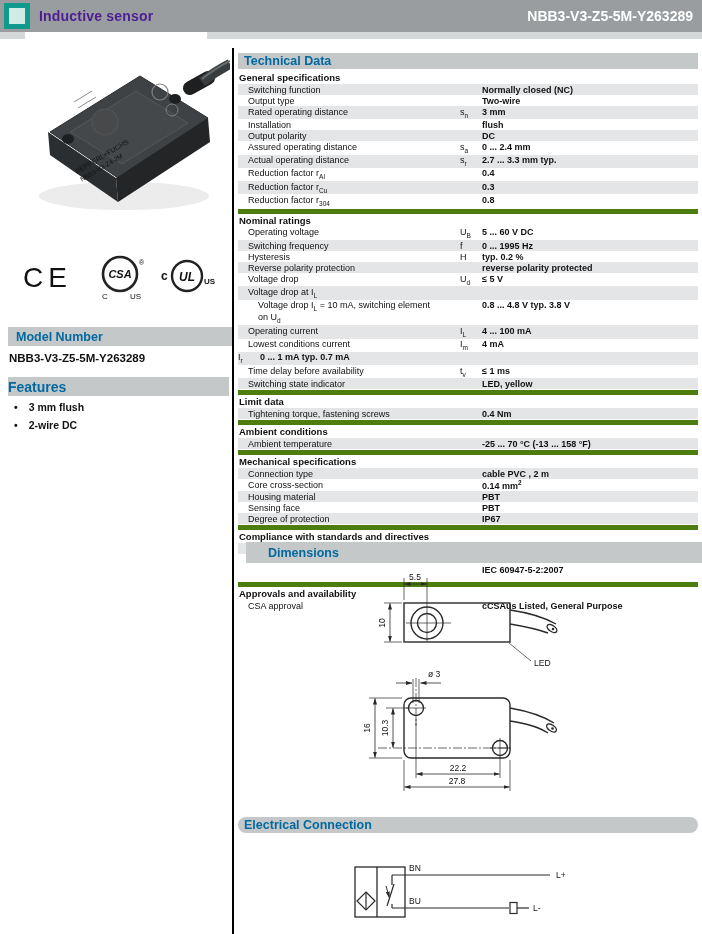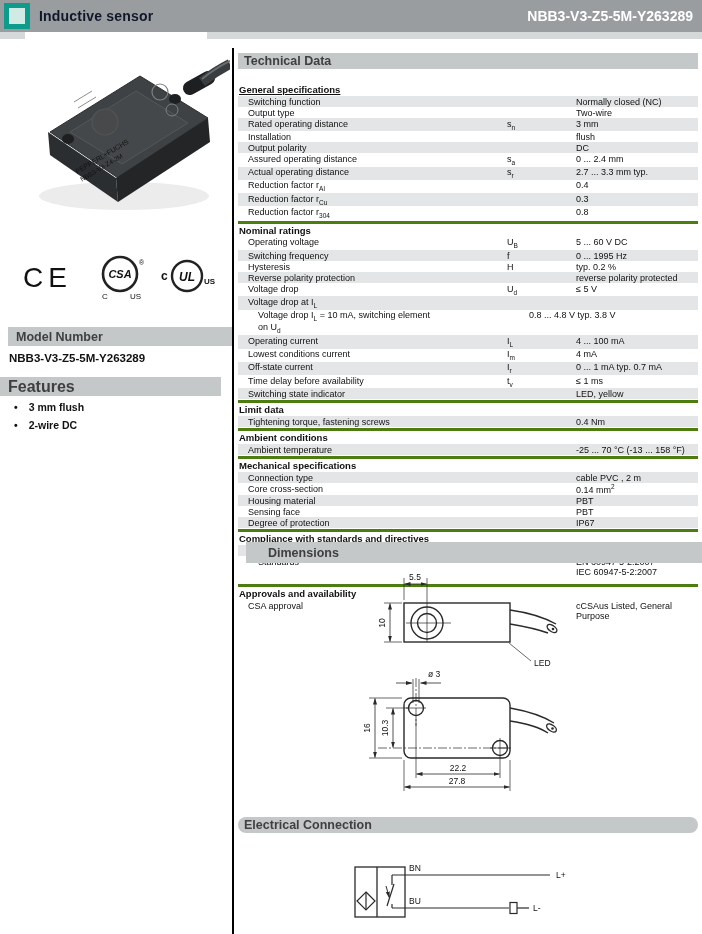--- a/index.html
+++ b/index.html
@@ -3,50 +3,50 @@
 <meta charset="utf-8">
 <style>
   html,body{margin:0;padding:0;background:#fff;}
   .page{position:relative;width:702px;height:934px;background:#ffffff;
         font-family:"Liberation Sans",sans-serif;color:#111;overflow:hidden;}
   
   .topbar{position:absolute;left:0;top:0;width:702px;height:32px;background:#9a9da0;
           display:flex;align-items:center;}
   .logo{width:26px;height:26px;background:#d2eae5;border:5px solid #0f9b8c;
         box-sizing:border-box;margin-left:4px;}
-  .topbar-title{color:#0f172a;font-weight:bold;font-size:14px;margin-left:9px;letter-spacing:.2px;}
+  .topbar-title{color:#4c1d95;font-weight:bold;font-size:14px;margin-left:9px;letter-spacing:.2px;}
   .topbar-model{color:#fff;font-weight:bold;font-size:14px;margin-left:auto;margin-right:9px;}
   .strip{position:absolute;left:0;top:32px;width:702px;height:7px;background:#d6d9da;}
   .strip-cut{position:absolute;left:25px;top:32px;width:182px;height:7px;background:#fff;}
   .divider{position:absolute;left:232px;top:48px;width:2px;height:886px;background:#000;}
   
   .bar{position:absolute;background:#c5c8c9;font-weight:bold;display:flex;align-items:center;
-       box-sizing:border-box;color:#404040;}
+       box-sizing:border-box;color:#0369a1;}
   .bar-tech{left:238px;top:53px;width:460px;height:16px;font-size:12.5px;padding-left:6px;}
   .bar-model{left:8px;top:327px;width:224px;height:19px;font-size:12.5px;padding-left:8px;}
-  .bar-feat{left:0;top:377px;width:221px;height:19px;font-size:16px;padding-left:8px;}
+  .bar-feat{left:8px;top:377px;width:221px;height:19px;font-size:14px;}
   .bar-dim{left:246px;top:542px;width:460px;height:21px;font-size:12.5px;padding-left:22px;}
   .bar-elec{left:238px;top:817px;width:460px;height:16px;font-size:12.5px;padding-left:6px;border-radius:8px;}
   .model-value{position:absolute;left:9px;top:352px;font-weight:bold;font-size:11.5px;}
   .features-list{position:absolute;left:14px;top:401px;font-weight:bold;font-size:10.5px;}
   .feat-item{display:flex;margin-bottom:6px;}
   .feat-item .dot{margin-right:11px;}
   
   .table{position:absolute;left:238px;top:71px;width:460px;font-size:9px;line-height:10px;}
-  .sec-title{font-weight:bold;font-size:9.5px;line-height:11px;border-top:3px solid #4d7c0f;
+  .sec-title{font-weight:bold;font-size:9.5px;line-height:11px;border-top:5px solid #4d7c0f;
              padding:1px 0 1px 1px;margin-top:1px;}
-  .sec-title.first{border-top:none;margin-top:12px;text-decoration:underline;}
+  .sec-title.first{border-top:none;margin-top:0;}
   .sec-title.gap{margin-top:7px;}
-  .trow{display:flex;padding:.5px 0;gap:47px;}
+  .trow{display:flex;padding:.5px 0;}
   .trow.shaded{background:#e3e5e6;}
   .c-label{width:222px;padding-left:10px;box-sizing:border-box;}
   .c-label.ind2{padding-left:20px;}
   .c-label.wide{width:244px;}
   .c-sym{width:22px;}
-  .c-val{flex:1;}
+  .c-val{flex:1;font-weight:bold;}
   sub,sup{font-size:6.5px;line-height:1;}
   svg{position:absolute;}
   svg text{font-family:"Liberation Sans",sans-serif;fill:#111;}
   .drw{stroke:#2a2a2a;fill:none;stroke-width:1.4;}
   .thin{stroke:#2a2a2a;fill:none;stroke-width:.7;}
   .dim{stroke:#2a2a2a;fill:none;stroke-width:.8;}
   .dimtxt{font-size:8.5px;}
 </style>
 </head>
 <body>
@@ -286,23 +286,20 @@
       <div class="trow">
         <div class="c-label">
           <div>Lowest conditions current</div>
         </div>
         <div class="c-sym">I<sub>m</sub></div>
         <div class="c-val">
           <div>4 mA</div>
         </div>
       </div>
       <div class="trow shaded">
-        <div class="c-label">
-          <div>Off-state current</div>
-        </div>
         <div class="c-sym">I<sub>r</sub></div>
         <div class="c-val">
           <div>0 ... 1 mA typ. 0.7 mA</div>
         </div>
       </div>
       <div class="trow">
         <div class="c-label">
           <div>Time delay before availability</div>
         </div>
         <div class="c-sym">t<sub>v</sub></div>

